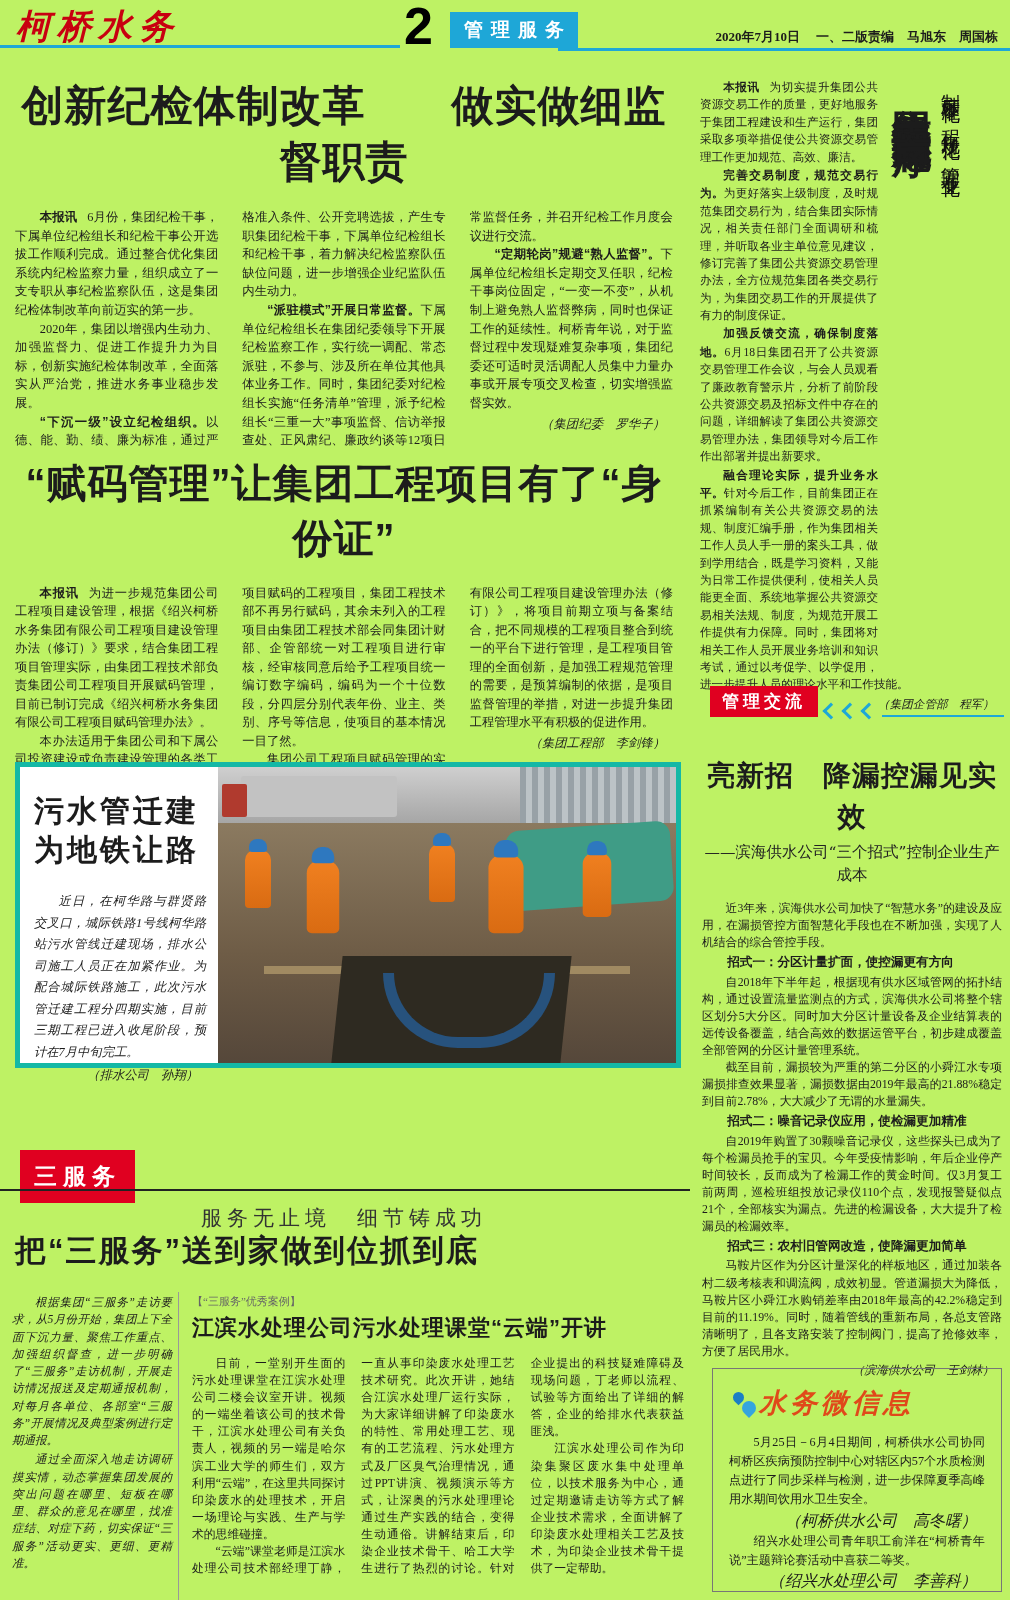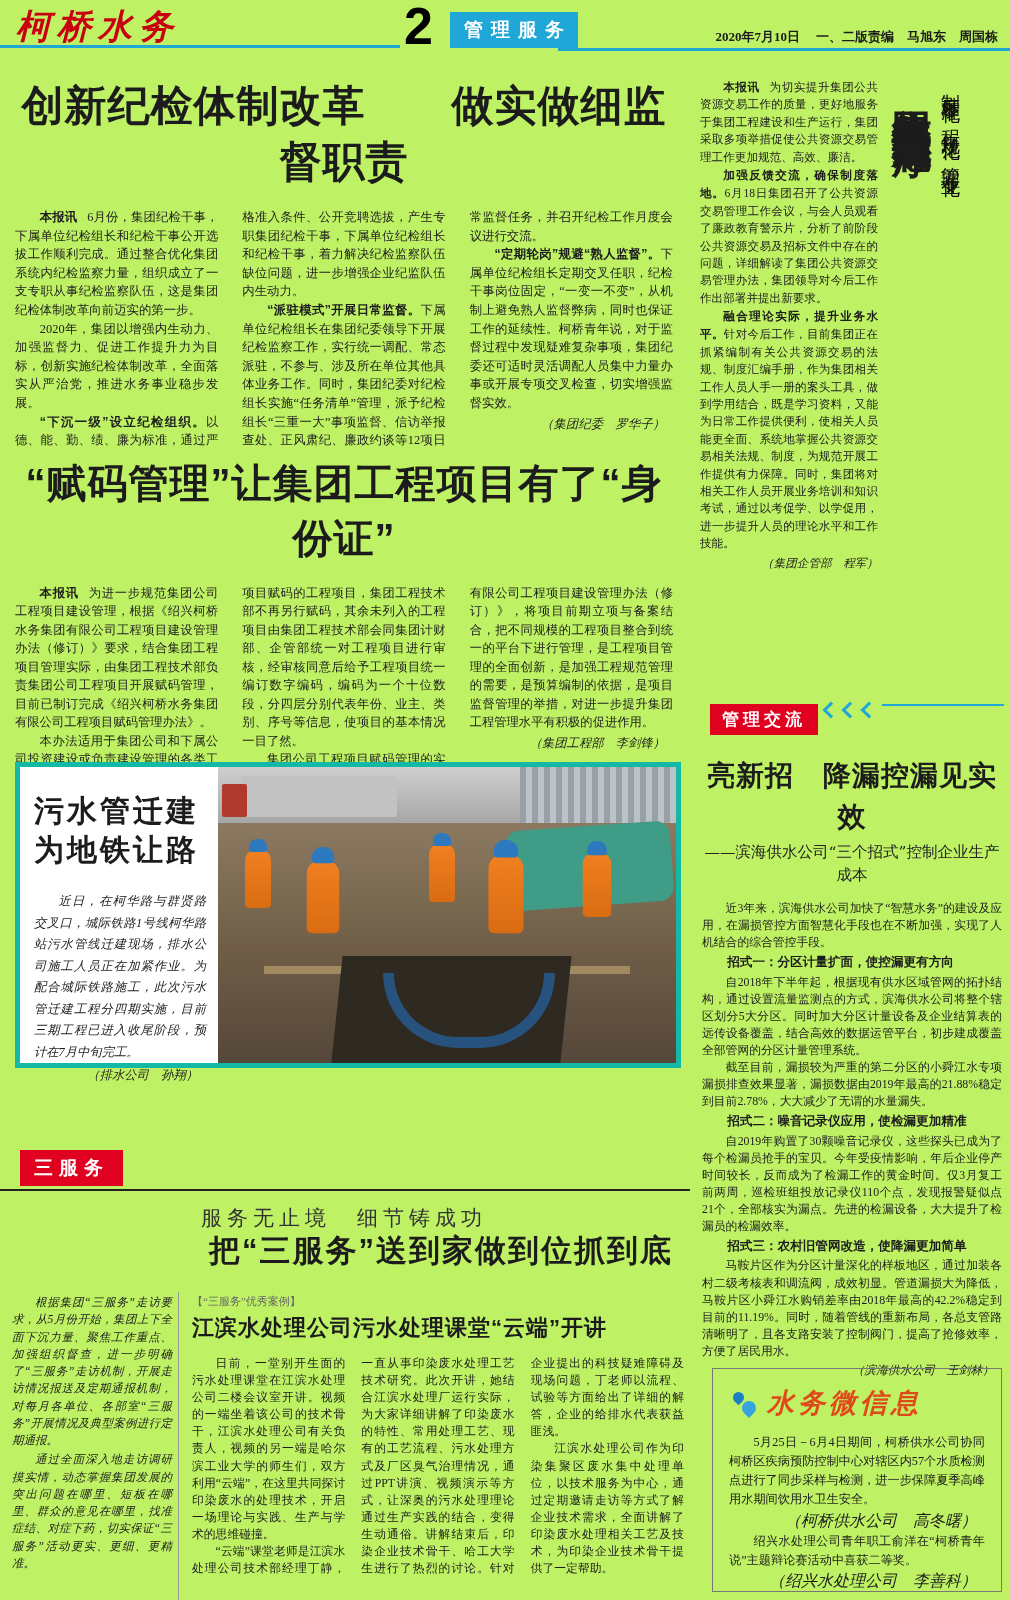--- a/index.html
+++ b/index.html
@@ -62,58 +62,58 @@
   .ph-trench{position:absolute;bottom:0;left:26%;width:50%;height:36%;background:#2e2a21;transform:skewX(-6deg);}
   .ph-pipe{position:absolute;bottom:5%;left:36%;width:150px;height:64px;border:11px solid #27527d;
            border-top:none;border-radius:0 0 90px 90px;}
   .ph-plank{position:absolute;bottom:30%;left:10%;width:80%;height:8px;background:#a08a62;}
   .worker{position:absolute;width:26px;height:58px;background:linear-gradient(#f08020,#d96b12);
           border-radius:10px 10px 4px 4px;}
   .worker::before{content:"";position:absolute;top:-11px;left:4px;width:18px;height:13px;
                   background:#2e78bf;border-radius:8px 8px 3px 3px;}
 
   
-  .gjl{position:absolute;left:710px;top:704px;width:294px;display:flex;align-items:flex-start;gap:7px;}
+  .gjl{position:absolute;left:710px;top:686px;width:294px;display:flex;align-items:flex-end;gap:7px;}
   .gjl-badge{background:#e00020;color:#fff;font-weight:bold;font-size:17px;letter-spacing:4px;
              padding:4px 12px;font-family:"Liberation Sans",sans-serif;}
   .chev{width:9px;height:9px;border-left:3px solid #1ea7d7;border-bottom:3px solid #1ea7d7;
         transform:rotate(45deg);display:inline-block;}
   .gjl-line{flex:1;height:2px;background:#1ea7d7;}
 
   
   .art-bh{position:absolute;left:702px;top:756px;width:300px;font-size:11.8px;line-height:1.45;text-align:justify;}
   .bh-headline{font-size:28px;font-weight:900;font-family:"Liberation Sans",sans-serif;text-align:center;
                letter-spacing:1px;margin-bottom:4px;}
   .bh-subtitle{font-size:15.5px;text-align:center;margin-bottom:14px;font-family:"DejaVu Serif",serif;color:#222;}
   .bh-sub{font-weight:bold;font-family:"Liberation Sans",sans-serif;text-indent:2em;font-size:12.6px;margin:2px 0;}
 
   
   .sf-badge{position:absolute;left:20px;top:1150px;background:#e00020;color:#fff;font-weight:bold;
-            font-size:19px;letter-spacing:6px;padding:5px 14px;font-family:"Liberation Sans",sans-serif;}
+            font-size:23px;letter-spacing:6px;padding:11px 14px;font-family:"Liberation Sans",sans-serif;}
   .sf-rule{position:absolute;left:0;top:1189px;width:690px;height:2px;background:#222;}
   .sf-kicker{position:absolute;left:15px;top:1204px;width:658px;text-align:center;font-size:21px;
              letter-spacing:5px;color:#333;font-family:"DejaVu Serif",serif;}
-  .sf-headline{position:absolute;left:15px;top:1230px;width:658px;text-align:right;font-size:31px;
+  .sf-headline{position:absolute;left:15px;top:1230px;width:658px;text-align:left;font-size:31px;
                font-weight:900;font-family:"Liberation Sans",sans-serif;letter-spacing:2px;}
   .sf-left{position:absolute;left:12px;top:1294px;width:160px;font-size:11.5px;line-height:1.5;
            text-align:justify;font-style:italic;}
   .sf-left p{margin-bottom:2px;}
   .case-rule{position:absolute;left:178px;top:1292px;width:1px;height:308px;background:#999;}
 
   
   .case{position:absolute;left:192px;top:1294px;width:492px;height:306px;overflow:hidden;}
   .case-label{font-size:11px;color:#666;margin-bottom:4px;text-align:left;}
   .case-headline{font-size:22px;font-weight:bold;font-family:"Liberation Sans",sans-serif;
                  margin-bottom:12px;letter-spacing:1px;}
   .case-body{column-count:3;column-gap:16px;font-size:11.8px;line-height:1.45;text-align:justify;}
 
   
   .wx{position:absolute;left:712px;top:1368px;width:290px;height:224px;border:1px solid #777;
       padding:12px 16px;box-sizing:border-box;}
-  .wx-title-row{display:flex;align-items:center;gap:10px;margin:4px 0 12px 4px;}
+  .wx-title-row{display:flex;align-items:center;gap:2px;margin:4px 0 12px 4px;}
   .wx-drops{position:relative;width:24px;height:26px;}
   .drop1{position:absolute;left:0;top:2px;width:11px;height:11px;background:#1b7fc4;
          border-radius:50% 50% 50% 0;transform:rotate(-45deg);}
   .drop2{position:absolute;left:9px;top:11px;width:14px;height:14px;background:#35a5de;
          border-radius:50% 50% 50% 0;transform:rotate(-45deg);}
   .wx-title{font-size:27px;font-weight:bold;color:#e0491a;letter-spacing:4px;font-style:italic;
             font-family:"DejaVu Serif",serif;}
   .wx-body p{font-size:12.2px;line-height:1.55;text-align:justify;}
 </style>
 </head>
@@ -142,20 +142,21 @@
       <div class="byline">（集团纪委　罗华子）</div>
     </div>
   </div>
 
   <div class="art-zy">
     <div class="zy-float">
       <div class="zy-headline">集团公共资源交易更加规范有序</div>
       <div class="zy-kicker">制度标准化　程序规范化　管理专业化</div>
     </div>
     <p><span class="lead-label">本报讯</span><span>为切实提升集团公共资源交易工作的质量，更好地服务于集团工程建设和生产运行，集团采取多项举措促使公共资源交易管理工作更加规范、高效、廉洁。</span></p>
+    <p><span class="p-head">完善交易制度，规范交易行为。</span><span>为更好落实上级制度，及时规范集团交易行为，结合集团实际情况，相关责任部门全面调研和梳理，并听取各业主单位意见建议，修订完善了集团公共资源交易管理办法，全方位规范集团各类交易行为，为集团交易工作的开展提供了有力的制度保证。</span></p>
     <p><span class="p-head">加强反馈交流，确保制度落地。</span><span>6月18日集团召开了公共资源交易管理工作会议，与会人员观看了廉政教育警示片，分析了前阶段公共资源交易及招标文件中存在的问题，详细解读了集团公共资源交易管理办法，集团领导对今后工作作出部署并提出新要求。</span></p>
     <p><span class="p-head">融合理论实际，提升业务水平。</span><span>针对今后工作，目前集团正在抓紧编制有关公共资源交易的法规、制度汇编手册，作为集团相关工作人员人手一册的案头工具，做到学用结合，既是学习资料，又能为日常工作提供便利，使相关人员能更全面、系统地掌握公共资源交易相关法规、制度，为规范开展工作提供有力保障。同时，集团将对相关工作人员开展业务培训和知识考试，通过以考促学、以学促用，进一步提升人员的理论水平和工作技能。</span></p>
     <div class="byline">（集团企管部　程军）</div>
   </div>
 
   <div class="art2">
     <div class="art2-headline">“赋码管理”让集团工程项目有了“身份证”</div>
     <div class="art2-body">
       <p><span class="lead-label">本报讯</span><span>为进一步规范集团公司工程项目建设管理，根据《绍兴柯桥水务集团有限公司工程项目建设管理办法（修订）》要求，结合集团工程项目管理实际，由集团工程技术部负责集团公司工程项目开展赋码管理，目前已制订完成《绍兴柯桥水务集团有限公司工程项目赋码管理办法》。</span></p>
       <p>本办法适用于集团公司和下属公司投资建设或负责建设管理的各类工程，列入区政府国有投资及政府投资项目建设计划，由相关部门核发工程项目赋码的工程项目，集团工程技术部不再另行赋码，其余未列入的工程项目由集团工程技术部会同集团计财部、企管部统一对工程项目进行审核，经审核同意后给予工程项目统一编订数字编码，编码为一个十位数段，分四层分别代表年份、业主、类别、序号等信息，使项目的基本情况一目了然。</p>

